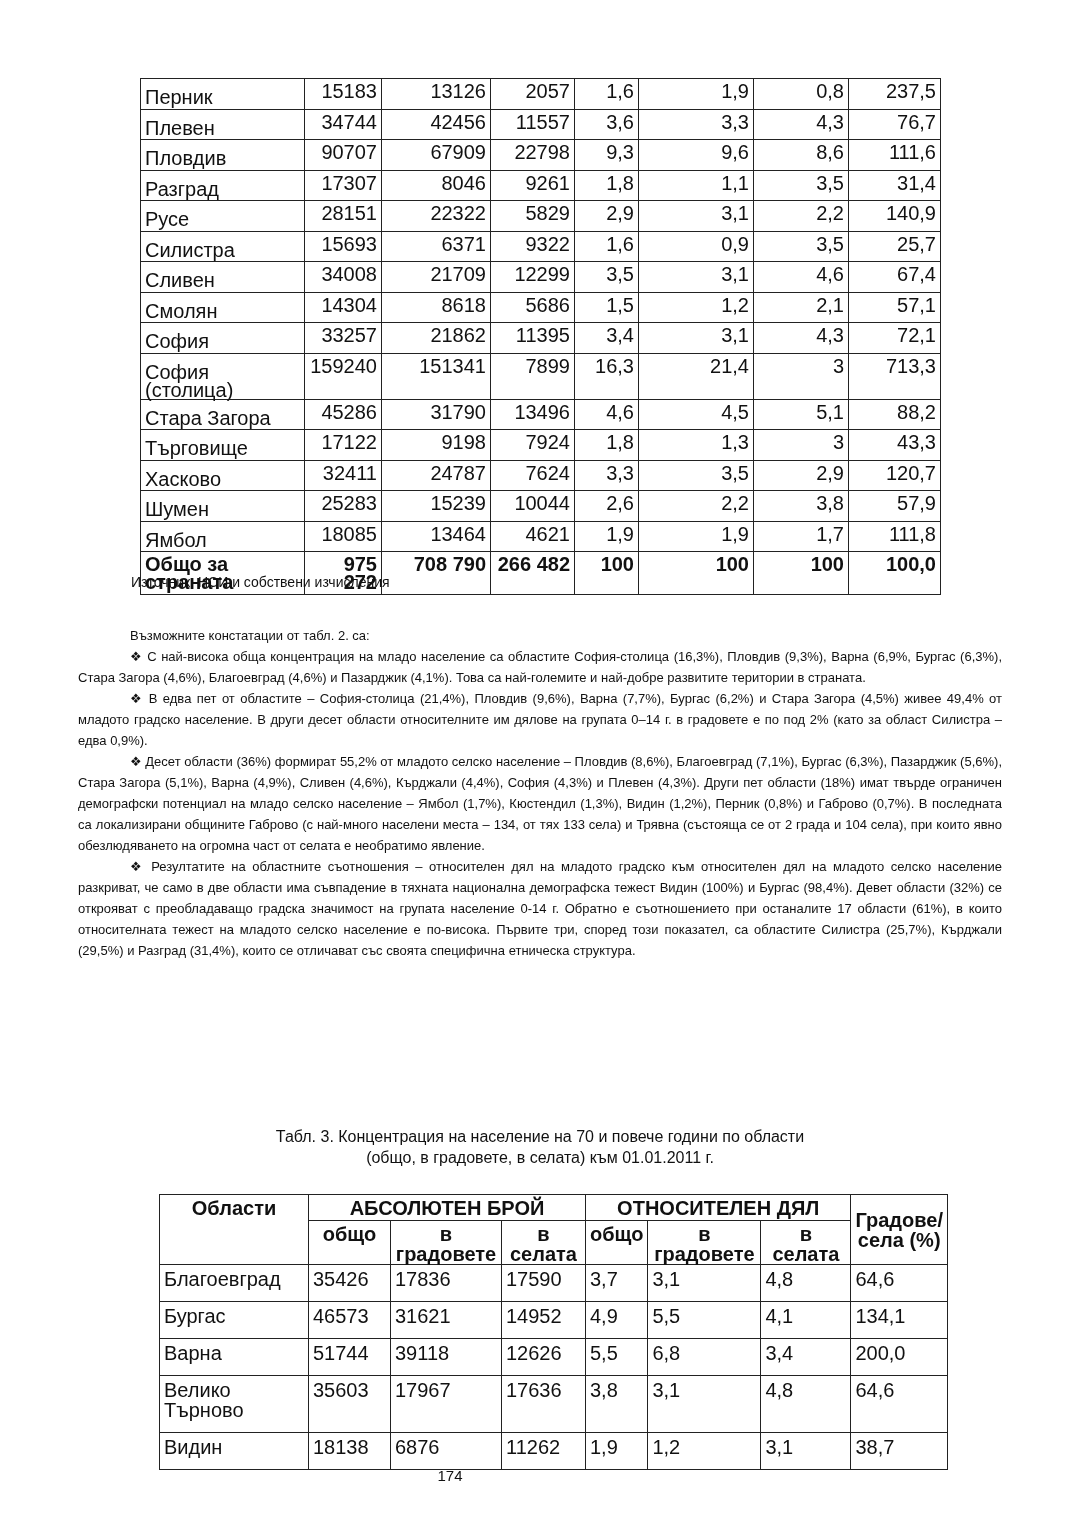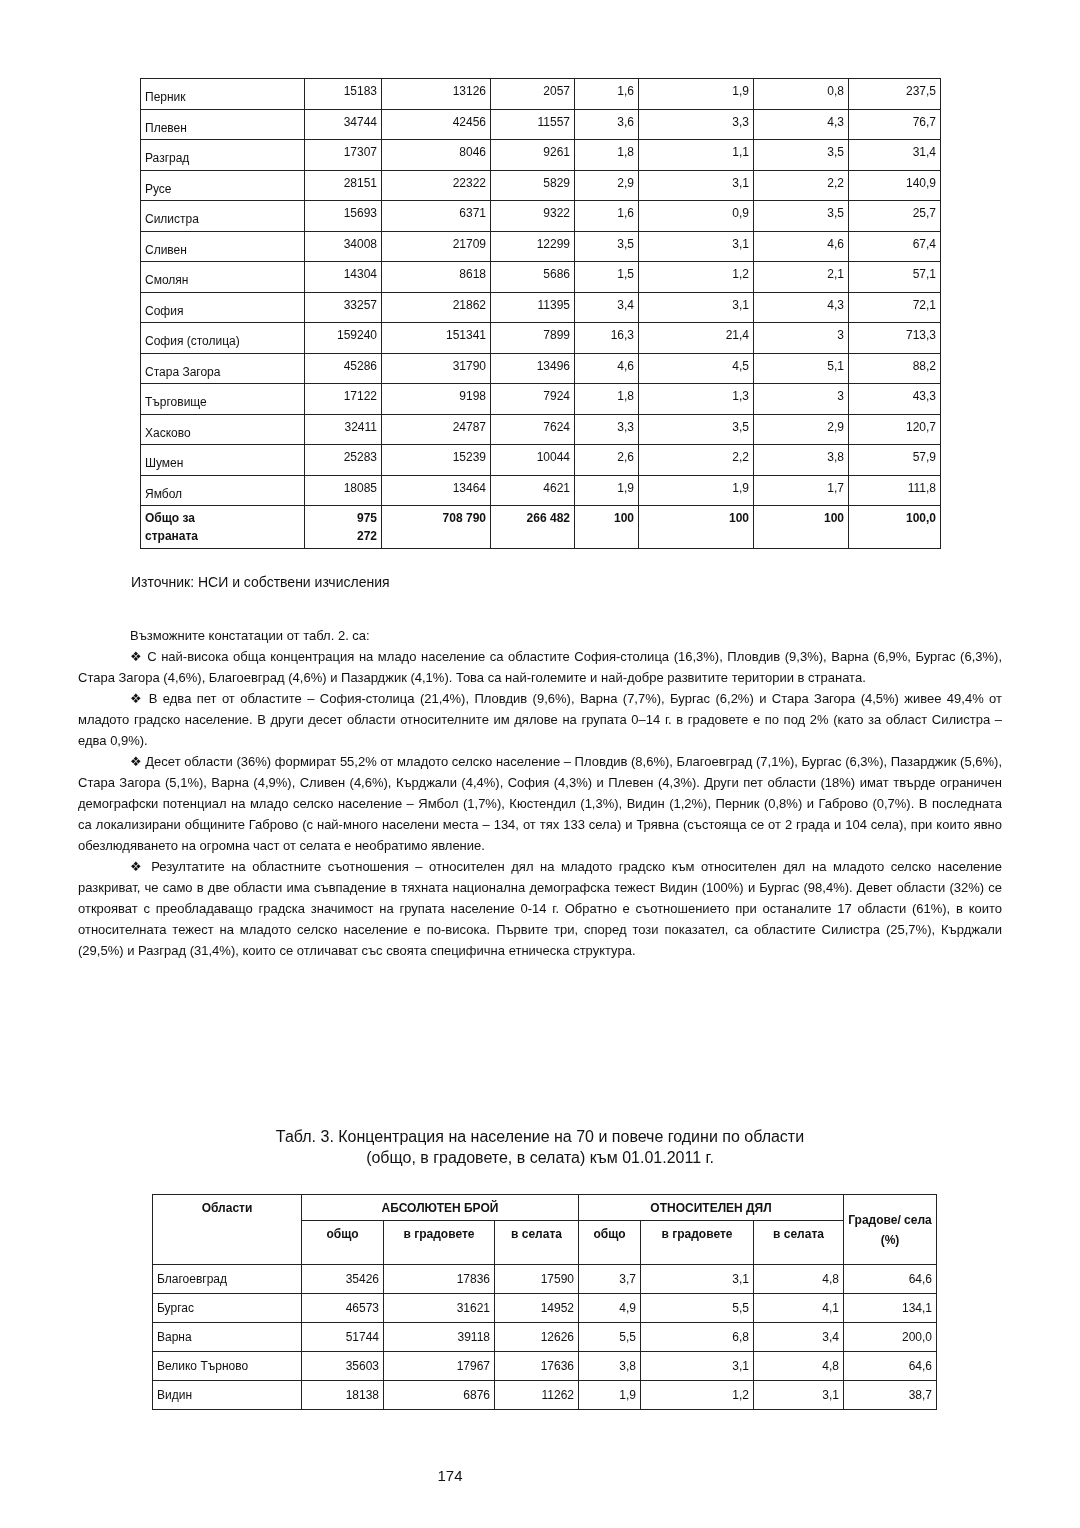--- a/index.html
+++ b/index.html
@@ -1,34 +1,34 @@
 <!DOCTYPE html>
 <html><head>
 <meta charset="utf-8">
 <style>
   html, body { margin:0; padding:0; background:#ffffff; }
   body { width:1080px; height:1528px; position:relative; overflow:hidden;
          font-family:"Liberation Sans", "DejaVu Sans", sans-serif; color:#111; }
-  table { border-collapse:collapse; position:absolute; font-size:12px; }
+  table { border-collapse:collapse; position:absolute; font-size:20px; }
   td, th { border:1px solid #222; padding:0 4px; vertical-align:top; }
   #t2 { left:140px; top:78px; }
   #t2 td { height:29.5px; line-height:18px; }
   #t2 td.name { text-align:left; padding-top:9px; height:20.5px; }
   #t2 td.num { text-align:right; padding-top:3px; height:26.5px; }
   #t2 tr.total td { font-weight:bold; padding-top:3px; height:39px; }
   #t2 tr.total td.name { padding-top:3px;margin-top:48px; }
   .source { position:absolute; left:131px; top:574px; font-size:14px; }
   .text { position:absolute; left:78px; width:924px; font-size:13px; line-height:21px; text-align:justify; }
   .text p { margin:0; text-indent:52px; }
   .caption { position:absolute; left:148px; width:784px; top:1126px; text-align:center; font-size:16px; line-height:21px; }
-  #t3 { left:152px; top:1194px; }
+  #t3 { left:159px; top:1194px; }
   #t3 th { font-weight:bold; text-align:center; line-height:20px; }
-  #t3 td { line-height:20px; padding-top:4px; padding-bottom:4px; }
+  #t3 td { line-height:20px; padding-top:4px; padding-bottom:12px; }
   #t3 td.name { text-align:left; }
-  #t3 td.num { text-align:right; }
+  #t3 td.num { }
   .pagenum { position:absolute; left:0; width:900px; top:1467px; text-align:center; font-size:15px; }
 </style>
 </head>
 <body>
 
 <table id="t2">
   <colgroup>
     <col style="width:164px">
       <col style="width:77px">
       <col style="width:109px">
@@ -51,20 +51,30 @@
       </tr>
       <tr>
         <td class="name">Плевен</td>
         <td class="num">34744</td>
         <td class="num">42456</td>
         <td class="num">11557</td>
         <td class="num">3,6</td>
         <td class="num">3,3</td>
         <td class="num">4,3</td>
         <td class="num">76,7</td>
+      </tr>
+      <tr>
+        <td class="name">Пловдив</td>
+        <td class="num">90707</td>
+        <td class="num">67909</td>
+        <td class="num">22798</td>
+        <td class="num">9,3</td>
+        <td class="num">9,6</td>
+        <td class="num">8,6</td>
+        <td class="num">111,6</td>
       </tr>
       <tr>
         <td class="name">Разград</td>
         <td class="num">17307</td>
         <td class="num">8046</td>
         <td class="num">9261</td>
         <td class="num">1,8</td>
         <td class="num">1,1</td>
         <td class="num">3,5</td>
         <td class="num">31,4</td>

